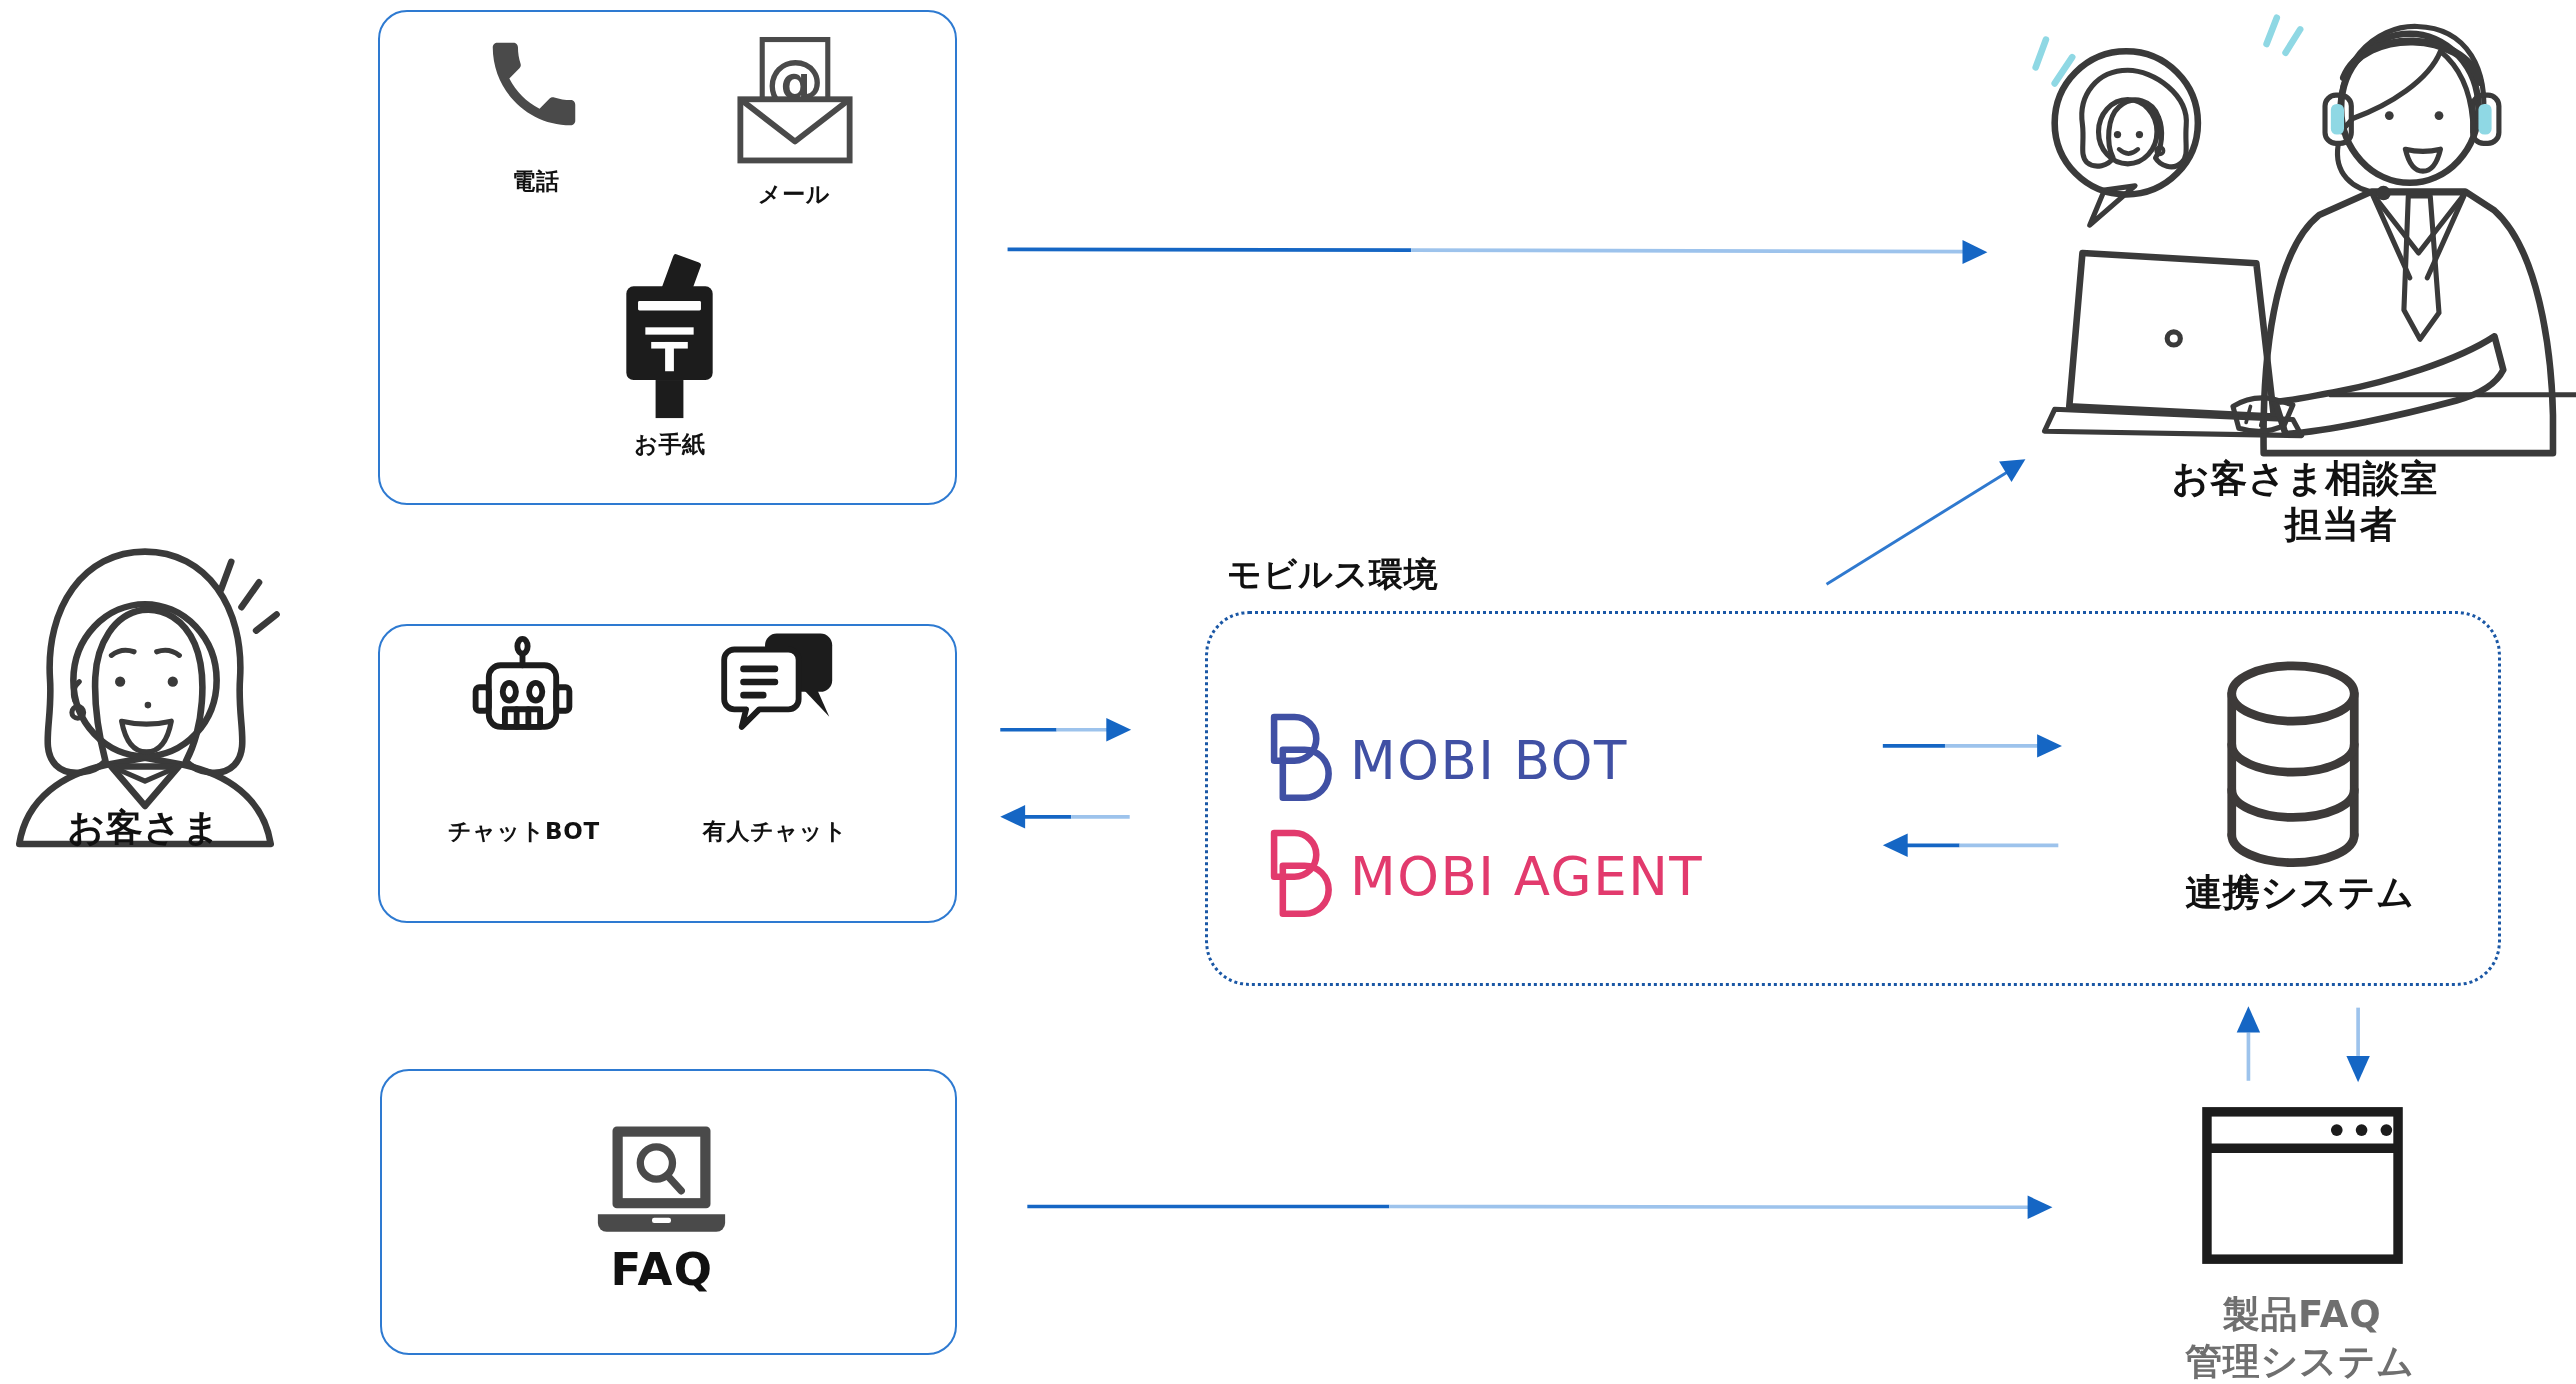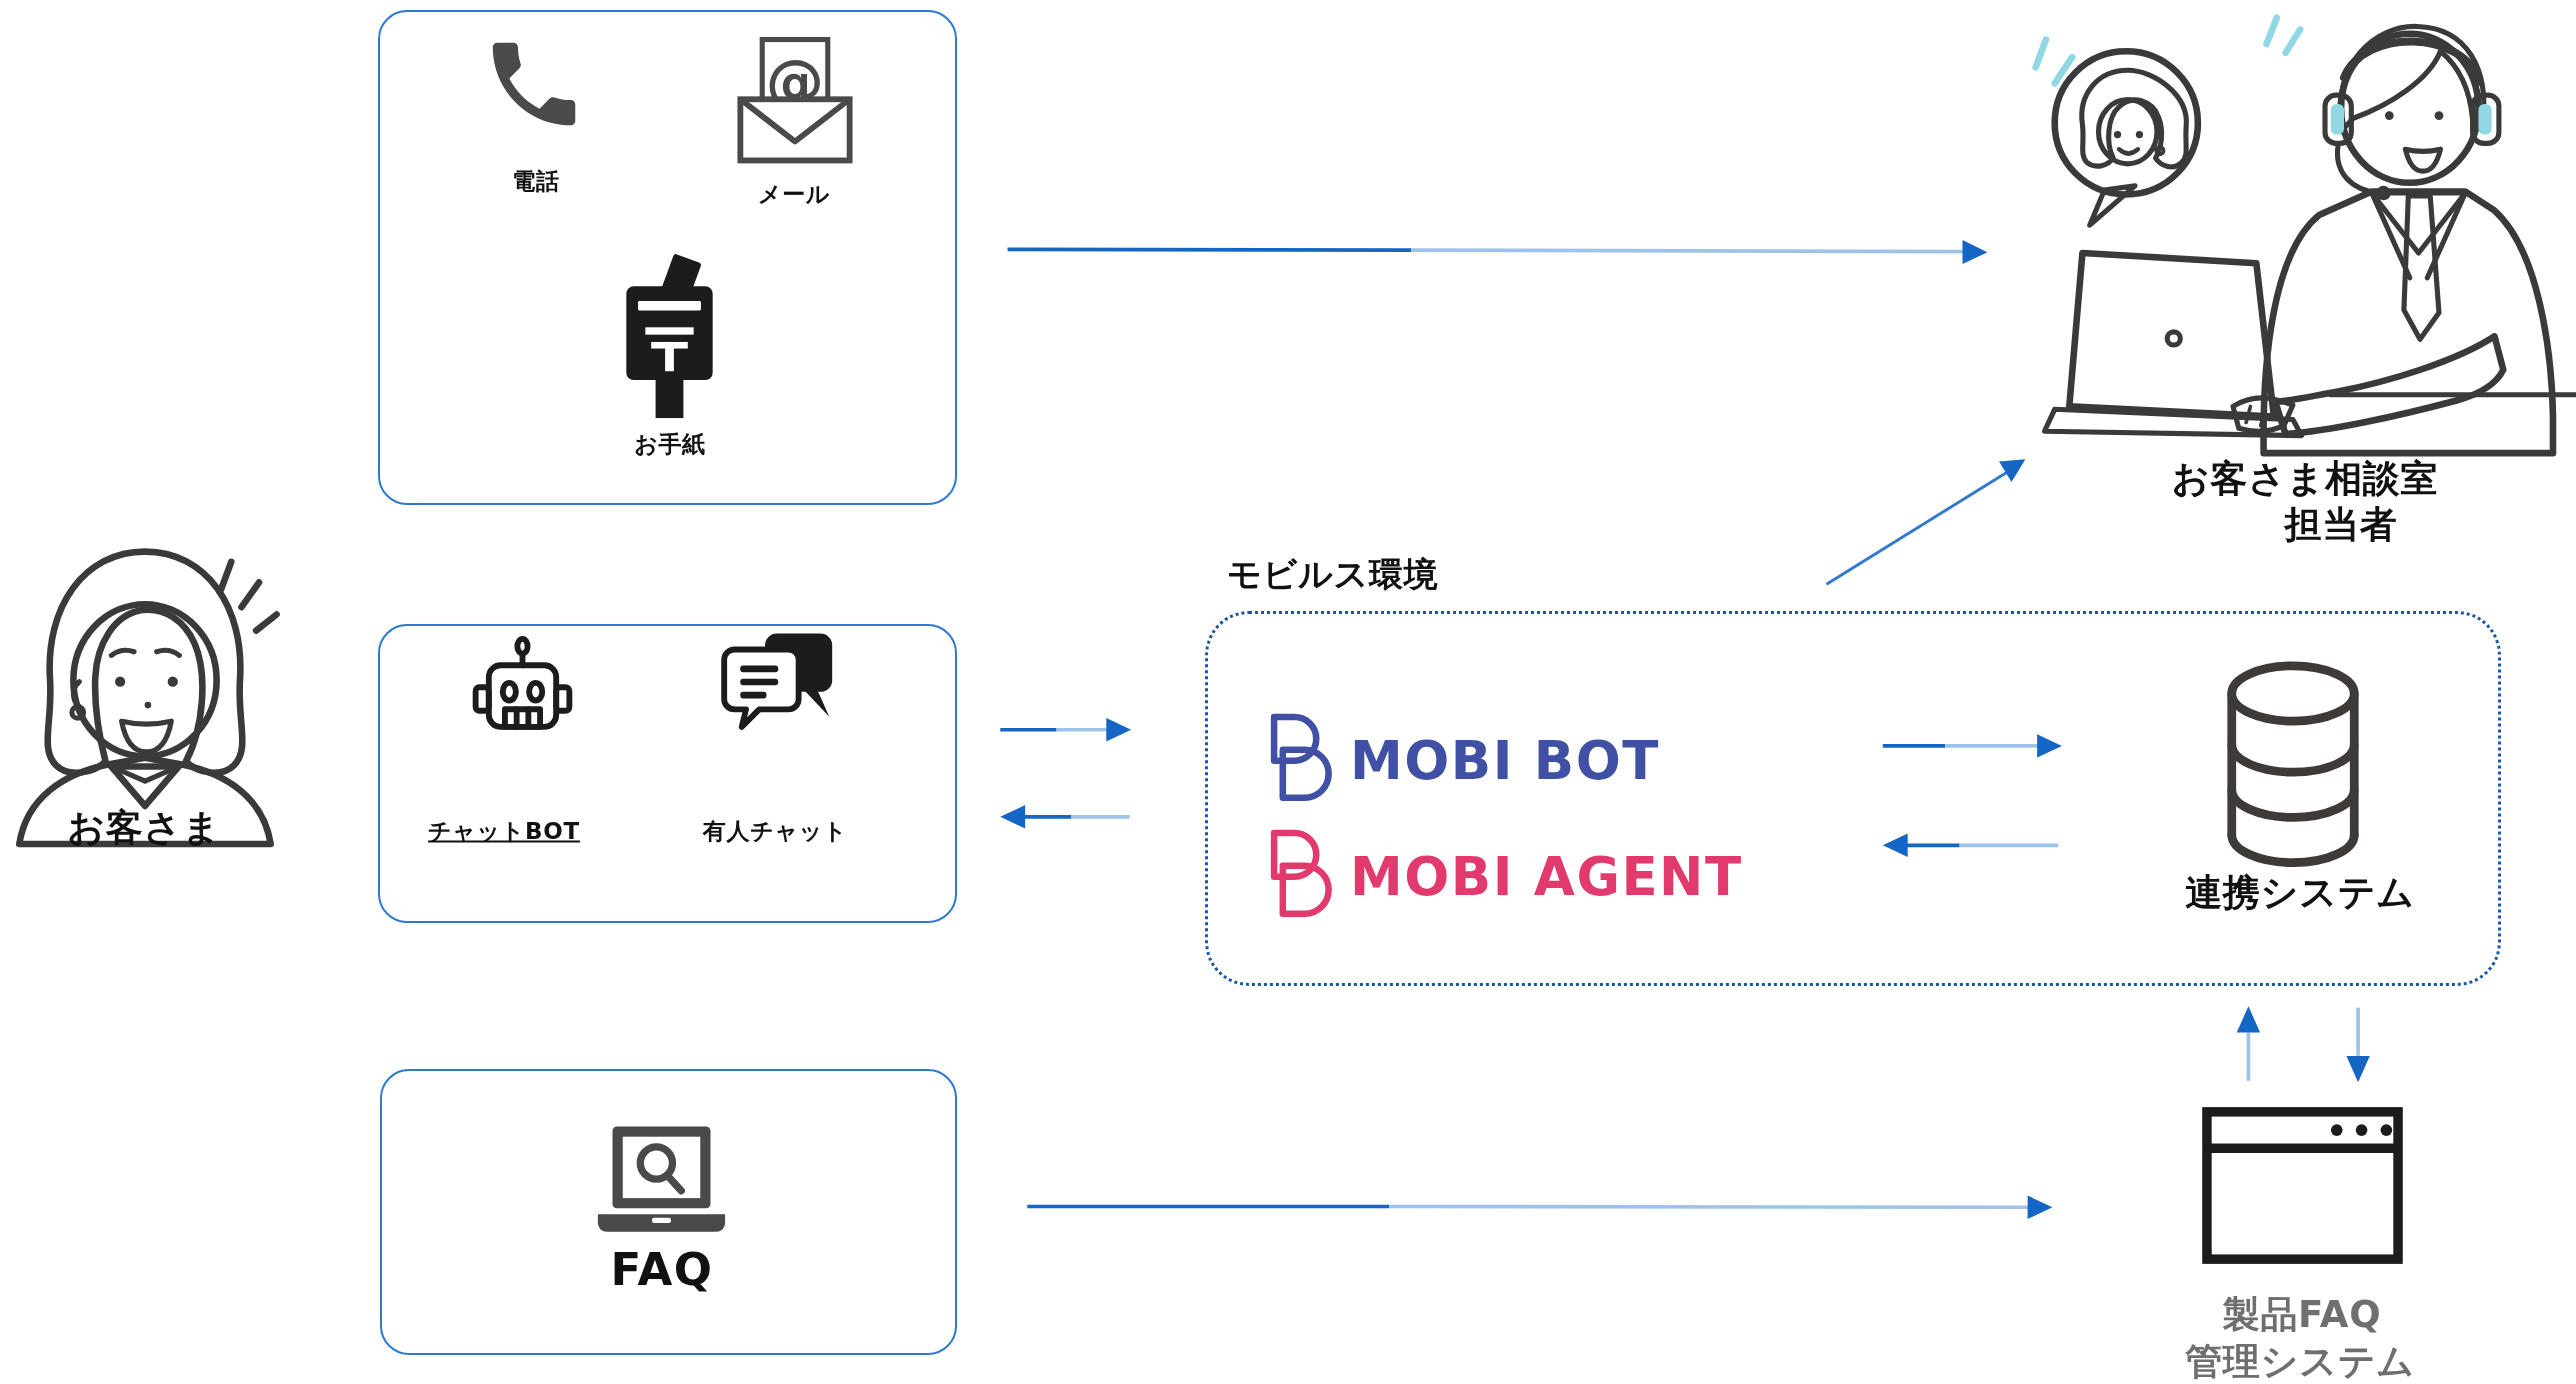--- a/index.html
+++ b/index.html
@@ -27,32 +27,32 @@
   #box-chat{left:378px;top:624px;width:575px;height:295px;}
   #box-faq{left:380px;top:1069px;width:573px;height:282px;}
   #platform-box{position:absolute;left:1205px;top:611px;width:1290px;height:369px;
     border:3.7px dotted var(--platform-border);border-radius:44px;background:transparent;z-index:2;}
 
   .lbl{position:absolute;z-index:5;font-size:23px;font-weight:600;color:#111;
     white-space:nowrap;transform:translate(-50%,-50%);letter-spacing:0.7px;}
   #lbl-denwa{left:536px;top:181px;}
   #lbl-mail{left:794px;top:194px;}
   #lbl-tegami{left:670px;top:444px;}
-  #lbl-chatbot{left:504px;top:831px;text-decoration:underline;}
+  #lbl-chatbot{left:524px;top:831px;}
   #lbl-human{left:775px;top:831px;}
   #lbl-faq{left:662px;top:1269px;font-size:45px;letter-spacing:1.5px;}
   #lbl-mobilus-env{left:1227px;top:575px;transform:translate(0,-50%);font-size:34px;}
   #lbl-renkei{left:2300px;top:893px;font-size:37px;}
   #lbl-okyakusama{left:144px;top:828px;font-size:37px;font-family:Liberation Mono, monospace;}
   #lbl-agent1{left:2305px;top:479px;font-size:37px;}
   #lbl-agent2{left:2305px;top:525px;font-size:37px;margin-left:36px;}
   #lbl-seihin1{left:2302px;top:1315px;color:var(--gray-label);font-size:37px;}
   #lbl-seihin2{left:2300px;top:1362px;color:var(--gray-label);font-size:37px;}
 
-  .wordmark{position:absolute;z-index:5;font-weight:700;font-size:53px;letter-spacing:1.5px;
+  .wordmark{position:absolute;z-index:5;font-weight:400;font-size:53px;letter-spacing:1.5px;
     transform:translate(0,-50%);white-space:nowrap;}
   #wordmark-bot{left:1350px;top:760px;color:var(--mobi-bot);}
   #wordmark-agent{left:1350px;top:876px;color:var(--mobi-agent);}
 
   .icon{z-index:4;}
   #icon-phone{left:479px;top:29px;width:110px;height:110px;}
   #icon-mail{left:736px;top:35px;width:118px;height:130px;}
   #icon-postbox{left:619px;top:257px;width:101px;height:167px;}
   #icon-robot{left:474px;top:636px;width:97px;height:104px;}
   #icon-chat{left:718px;top:632px;width:116px;height:108px;}

